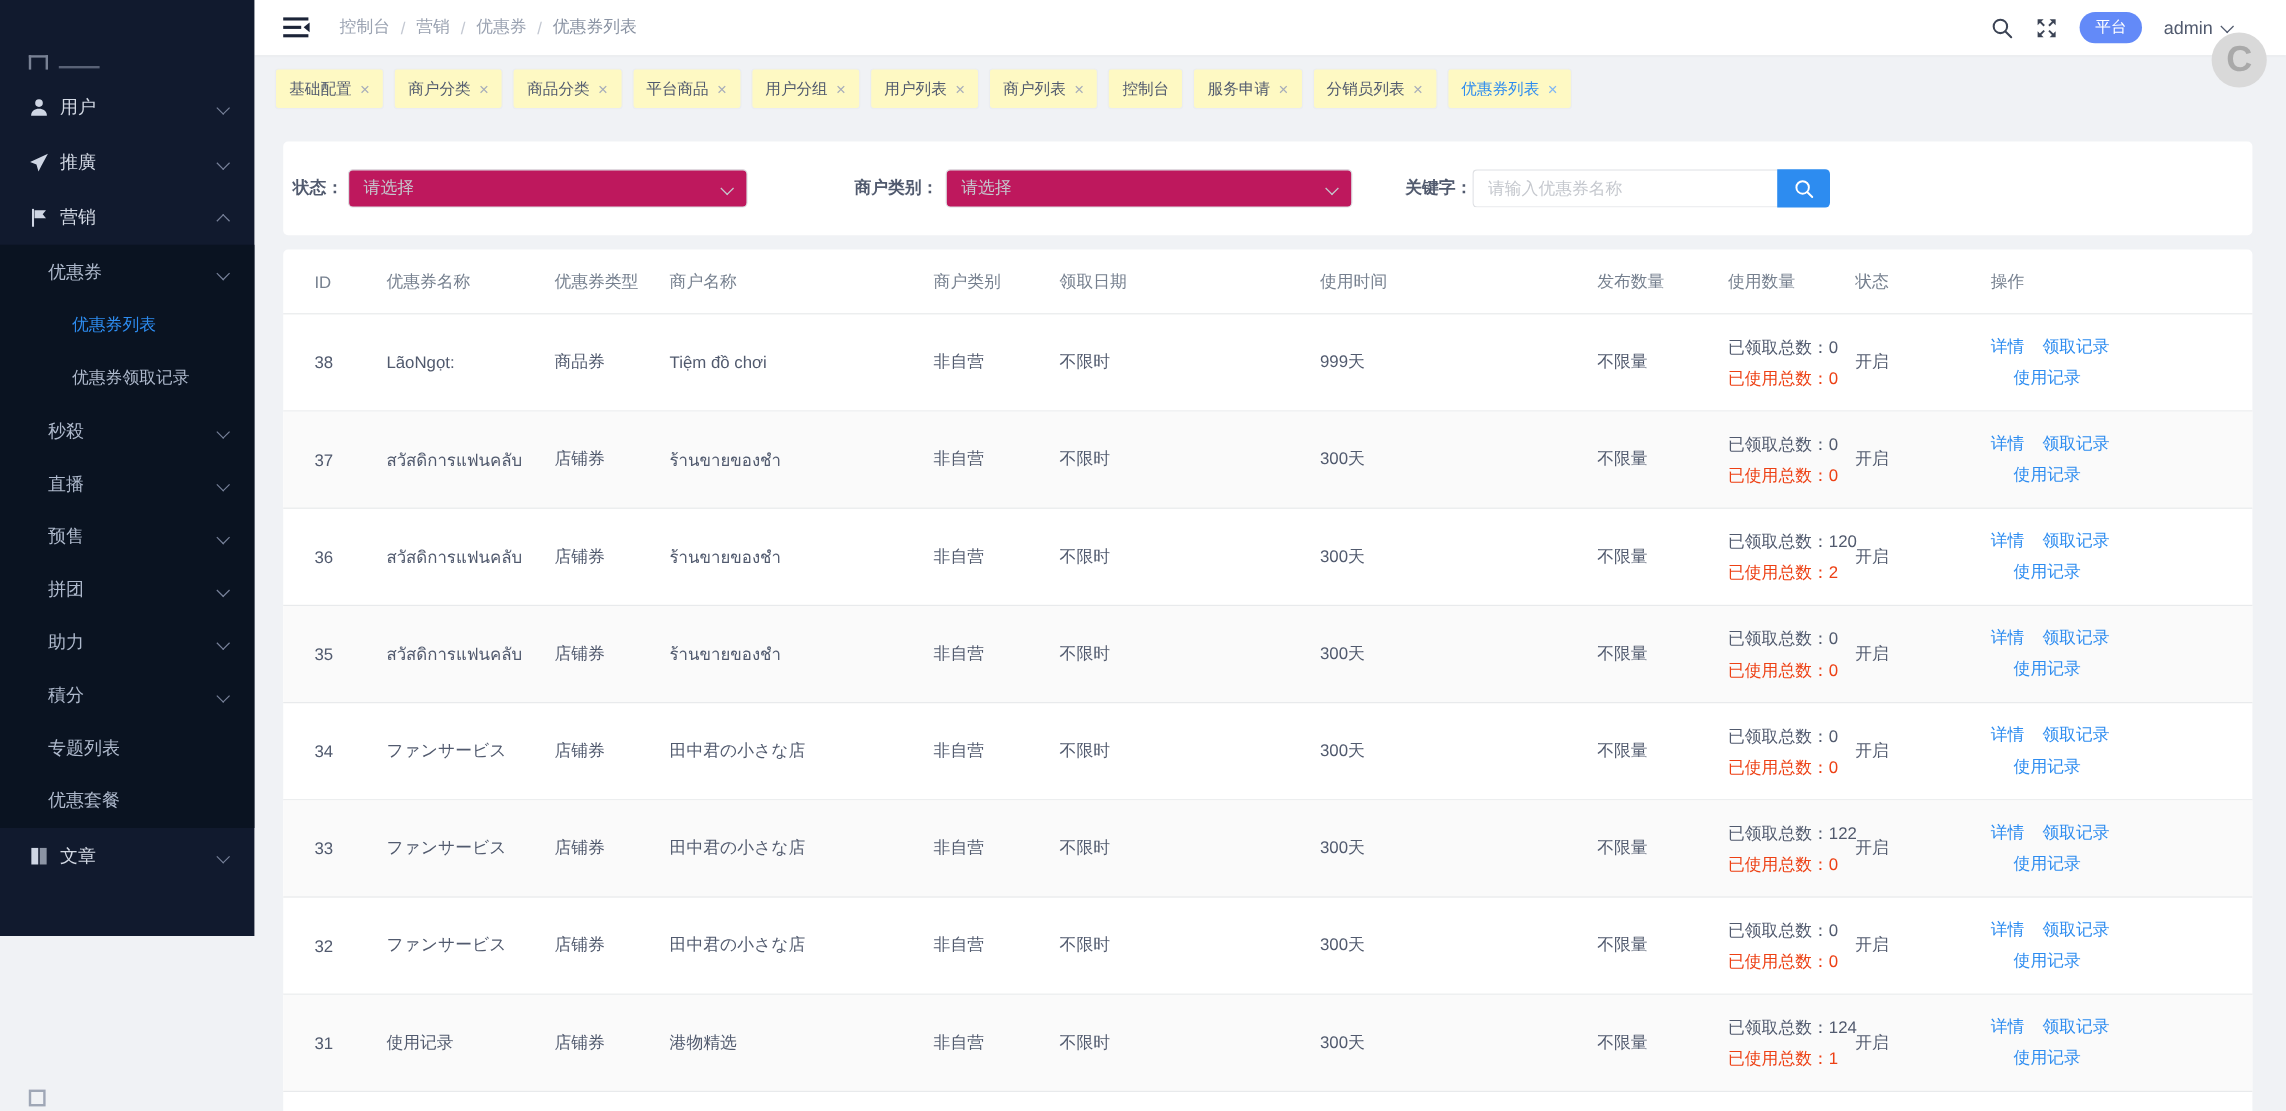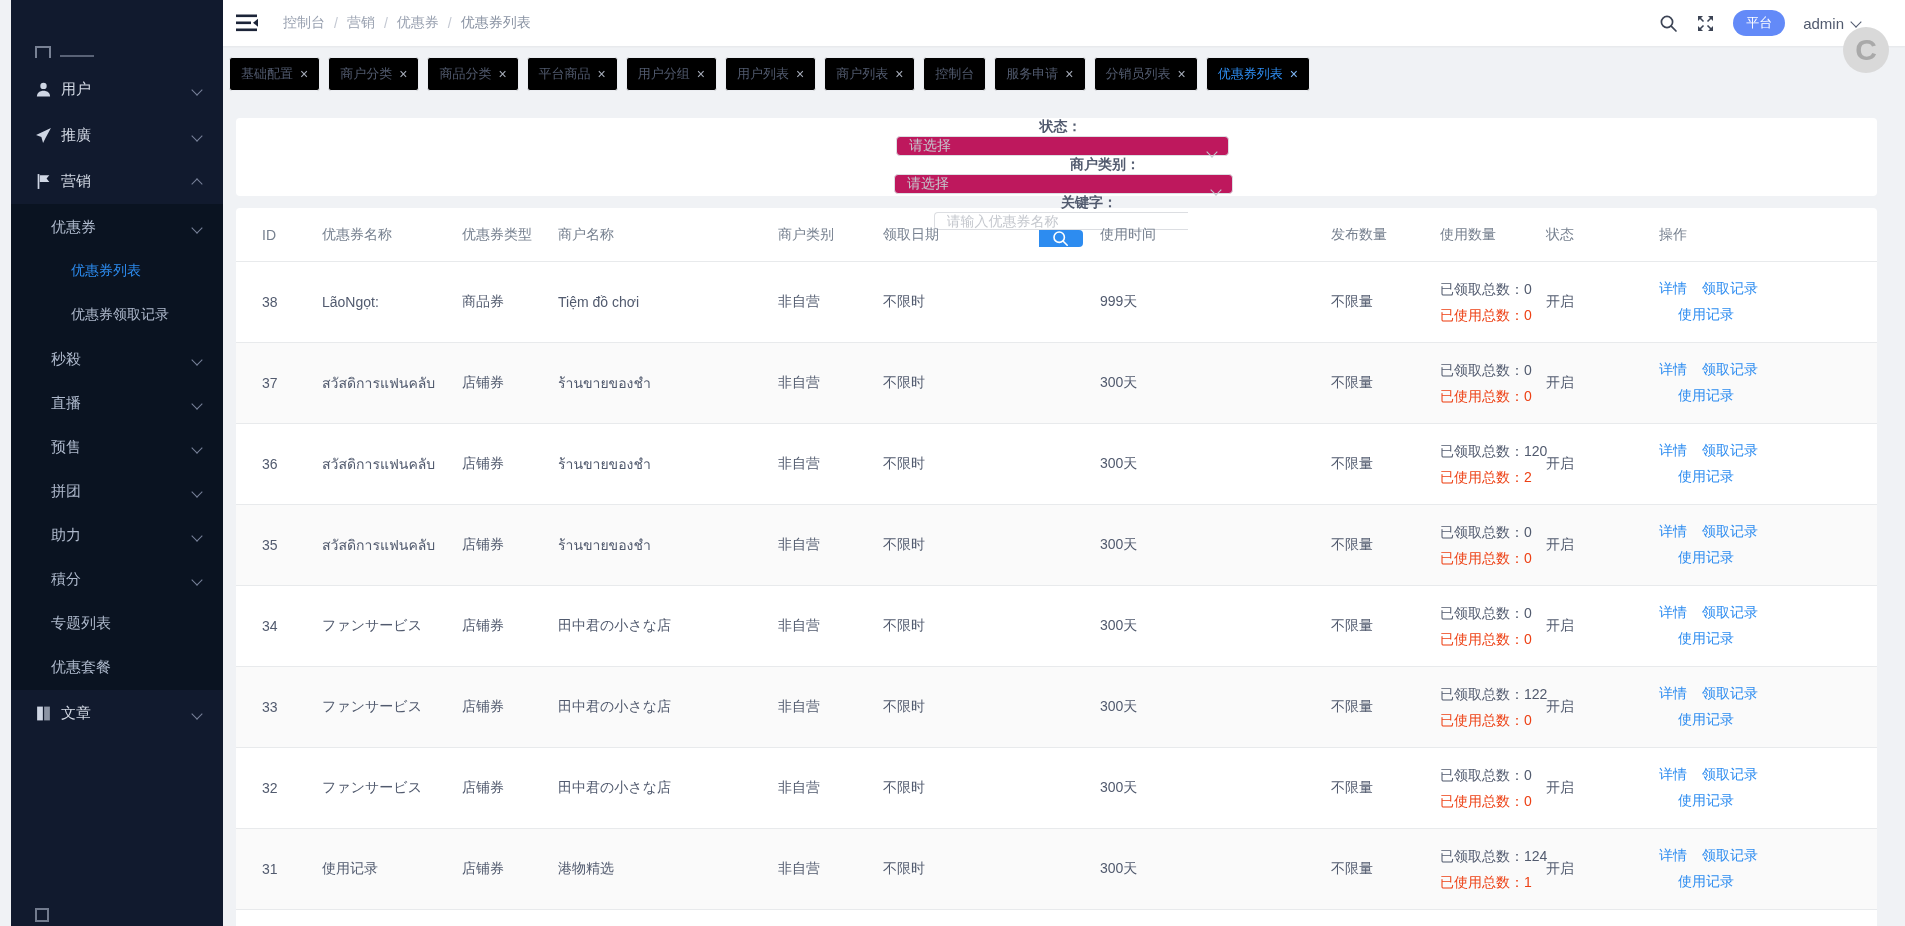--- a/index.html
+++ b/index.html
@@ -1,19 +1,19 @@
 <!DOCTYPE html>
 <html><head>
 <meta charset="utf-8">
 <style>
   *{margin:0;padding:0;box-sizing:border-box;}
   html,body{width:1905px;height:926px;overflow:hidden;font-family:"Liberation Sans","DejaVu Sans",sans-serif;background:#f0f2f5;}
 
   
-  .sidebar{position:absolute;left:11px;top:0;width:212px;height:926px;background:#111a2e;z-index:20;}
+  .sidebar{position:absolute;left:0;top:0;width:212px;height:780px;background:#111a2e;z-index:20;}
   .side-frag-top{height:26px;margin-top:40px;position:relative;}
   .frag-icon{position:absolute;left:24px;top:6px;width:16px;height:12px;border:2px solid #8b93a6;border-bottom:none;opacity:.85;}
   .frag-txt{position:absolute;left:49px;top:10px;width:34px;height:7px;border-bottom:2px solid #8b93a6;opacity:.6;}
   .side-item{position:relative;height:46px;display:flex;align-items:center;padding-left:24px;color:#d3d9e4;font-size:15px;cursor:pointer;}
   .side-item .mi{width:17px;height:17px;margin-right:9px;flex:0 0 auto;}
   .chev{width:8px;height:8px;border-right:1.5px solid #78829a;border-bottom:1.5px solid #78829a;transform:rotate(45deg);}
   .chev.up{transform:rotate(-135deg);}
   .side-item .chev{position:absolute;right:22px;top:20px;}
   .side-item .chev.up{top:22px;}
   .submenu{background:#0a1321;padding:1px 0;}
@@ -36,35 +36,35 @@
   .hicon{width:19px;height:19px;cursor:pointer;}
   .pill{background:#638af8;color:#fff;font-size:13px;height:26px;line-height:26px;padding:0 13px;border-radius:13px;cursor:pointer;}
   .admin{display:flex;align-items:center;gap:8px;font-size:15px;color:#515a6e;cursor:pointer;}
   .admin .chev{border-color:#515a6e;margin-top:-3px;}
   .avatar{position:absolute;left:1843px;top:27px;width:46px;height:46px;border-radius:50%;background:#d9d9d9;z-index:50;display:flex;align-items:center;justify-content:center;cursor:pointer;}
   .avatar::before{content:"C";font-size:30px;font-weight:bold;color:#a9a9a9;}
 
   
   .content{position:absolute;left:212px;top:46px;right:0;bottom:0;padding:0 28px 0 24px;background:#f0f2f5;}
   .tagbar{margin:11px 0 0 -7px;display:flex;gap:8px;}
-  .tag{height:34px;display:flex;align-items:center;gap:7px;background:#000000;border:1px solid #ebedf1;border-radius:3px;padding:0 11px;font-size:13px;color:#515a6e;cursor:pointer;white-space:nowrap;}
+  .tag{height:34px;display:flex;align-items:center;gap:7px;background:#fef9c3;border:1px solid #ebedf1;border-radius:3px;padding:0 11px;font-size:13px;color:#515a6e;cursor:pointer;white-space:nowrap;}
   .tag-close{color:#a7adba;font-size:14px;cursor:pointer;}
   .tag-close::before{content:"×";}
   .tag.active{color:#2d8cf0;}
   .tag.active .tag-close{color:#7fb6f5;}
 
-  .filter-card{margin-top:27px;height:78px;background:#fff;border-radius:4px;display:flex;align-items:center;padding-left:8px;flex-direction:column;}
+  .filter-card{margin-top:27px;height:78px;background:#fff;border-radius:4px;display:flex;align-items:center;padding-left:8px;}
   .f-label{font-size:14px;font-weight:600;color:#515a6e;white-space:nowrap;}
   .selectbox{position:relative;height:32px;background:#be185d;border:1px solid #dcdee2;border-radius:4px;display:flex;align-items:center;padding-left:12px;cursor:pointer;}
   .selectbox .ph{font-size:14px;color:#c5c8ce;}
   .selectbox .chev{position:absolute;right:12px;top:11px;border-color:#c5c8ce;}
   .sel-status{width:333px;margin-left:4px;}
   .sel-cat{width:339px;margin-left:6px;}
   .lbl-cat{margin-left:89px;}
-  .lbl-kw{margin-left:57px;text-align:right;}
+  .lbl-kw{margin-left:44px;text-align:right;}
   .kw-input{width:254px;height:32px;border:1px solid #dcdee2;border-right:none;border-radius:4px 0 0 4px;padding:0 12px;font-size:14px;color:#515a6e;outline:none;}
   .kw-input::placeholder{color:#c5c8ce;}
   .search-btn{width:44px;height:32px;background:#2d8cf0;border:none;border-radius:0 4px 4px 0;cursor:pointer;display:flex;align-items:center;justify-content:center;}
 
   .table-card{margin-top:12px;background:#fff;border-radius:4px 4px 0 0;padding-bottom:40px;min-height:680px;}
   .thead,.tr{display:grid;grid-template-columns:60px 140px 96px 220px 105px 217px 231px 109px 106px 113px 1fr;align-items:center;padding-left:26px;}
   .thead{height:54px;font-size:14px;color:#76808f;border-bottom:1px solid #e8eaec;}
   .tr{height:81px;font-size:14px;color:#515a6e;border-bottom:1px solid #e8eaec;}
   .tr:nth-child(even){background:#fafafa;}
   .td{white-space:nowrap;overflow:visible;padding-right:8px;}

